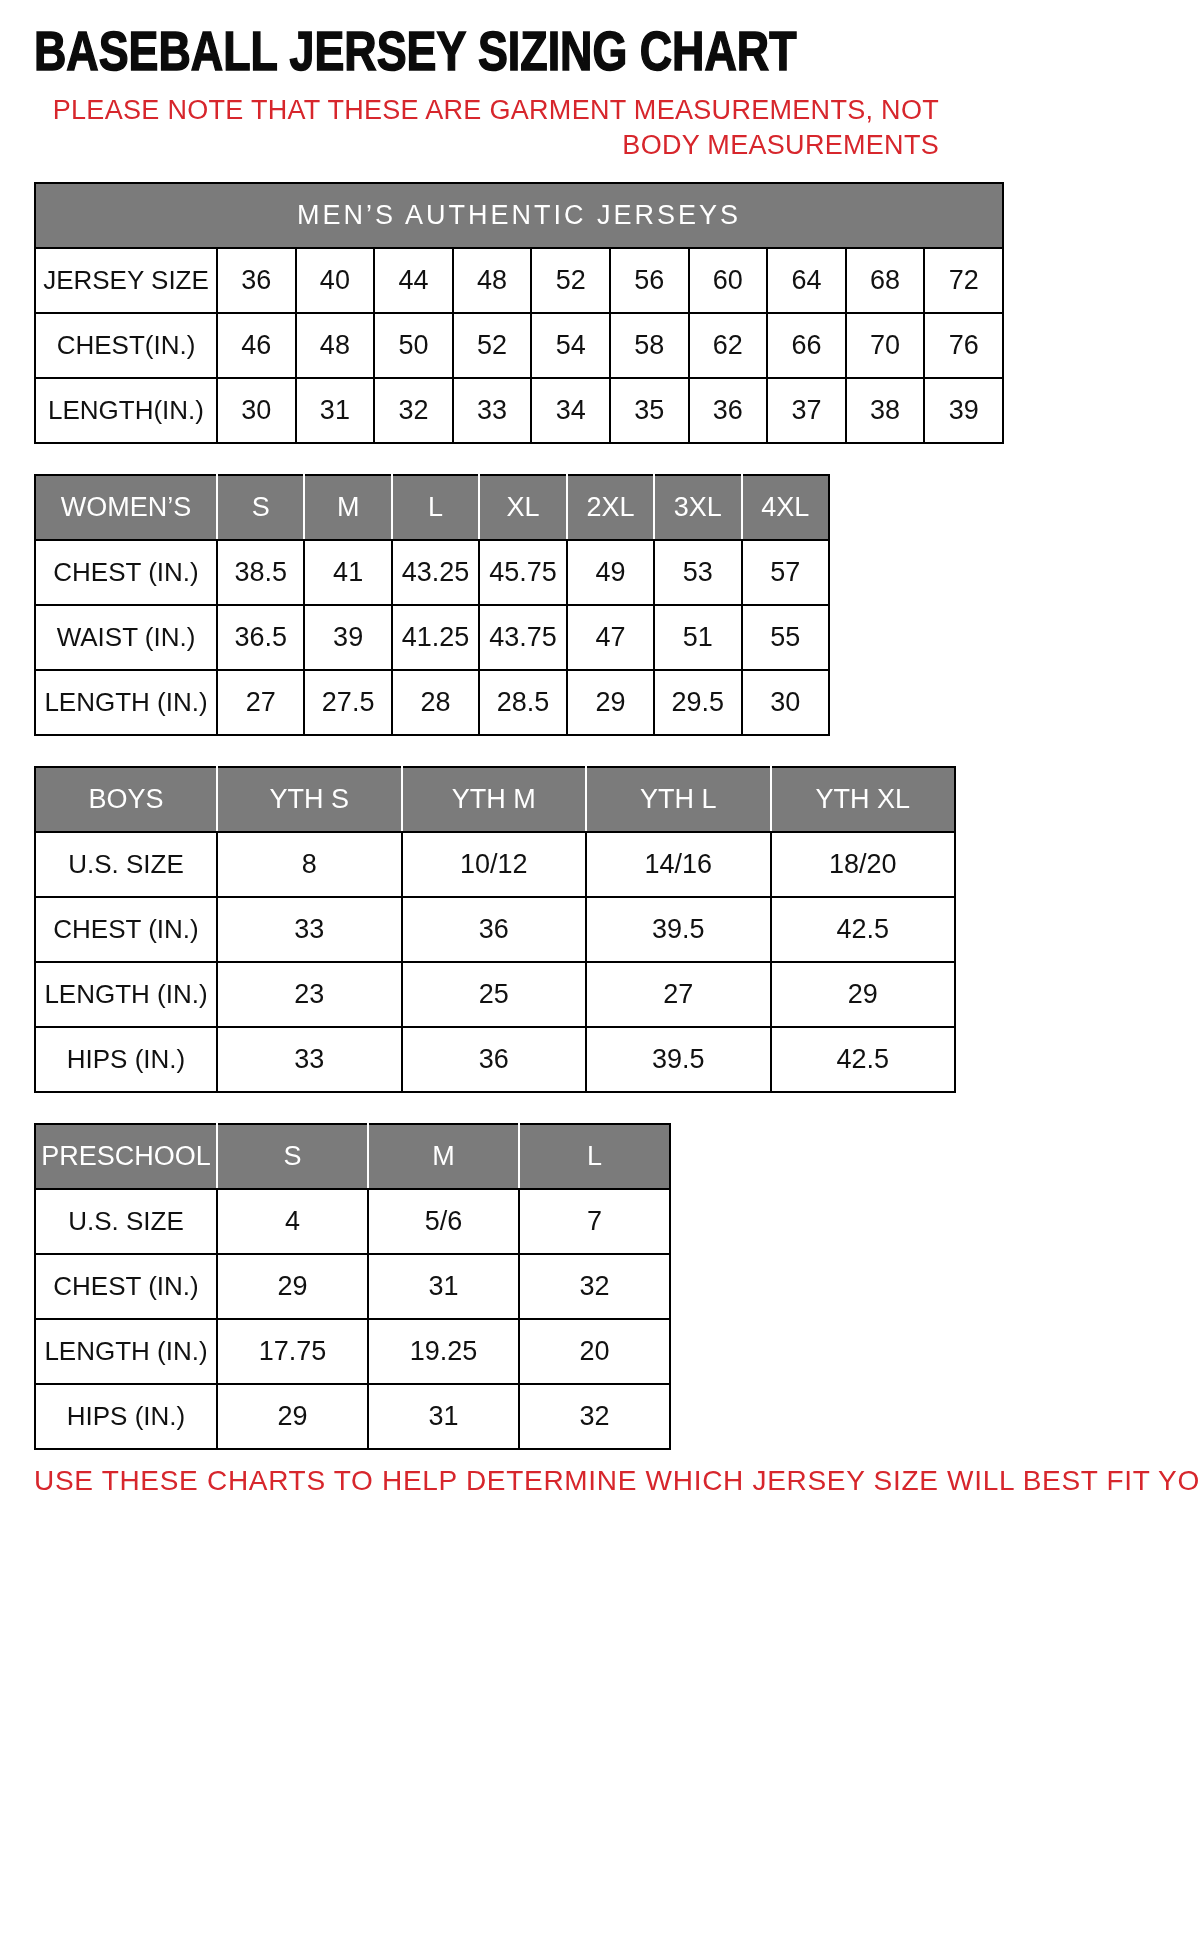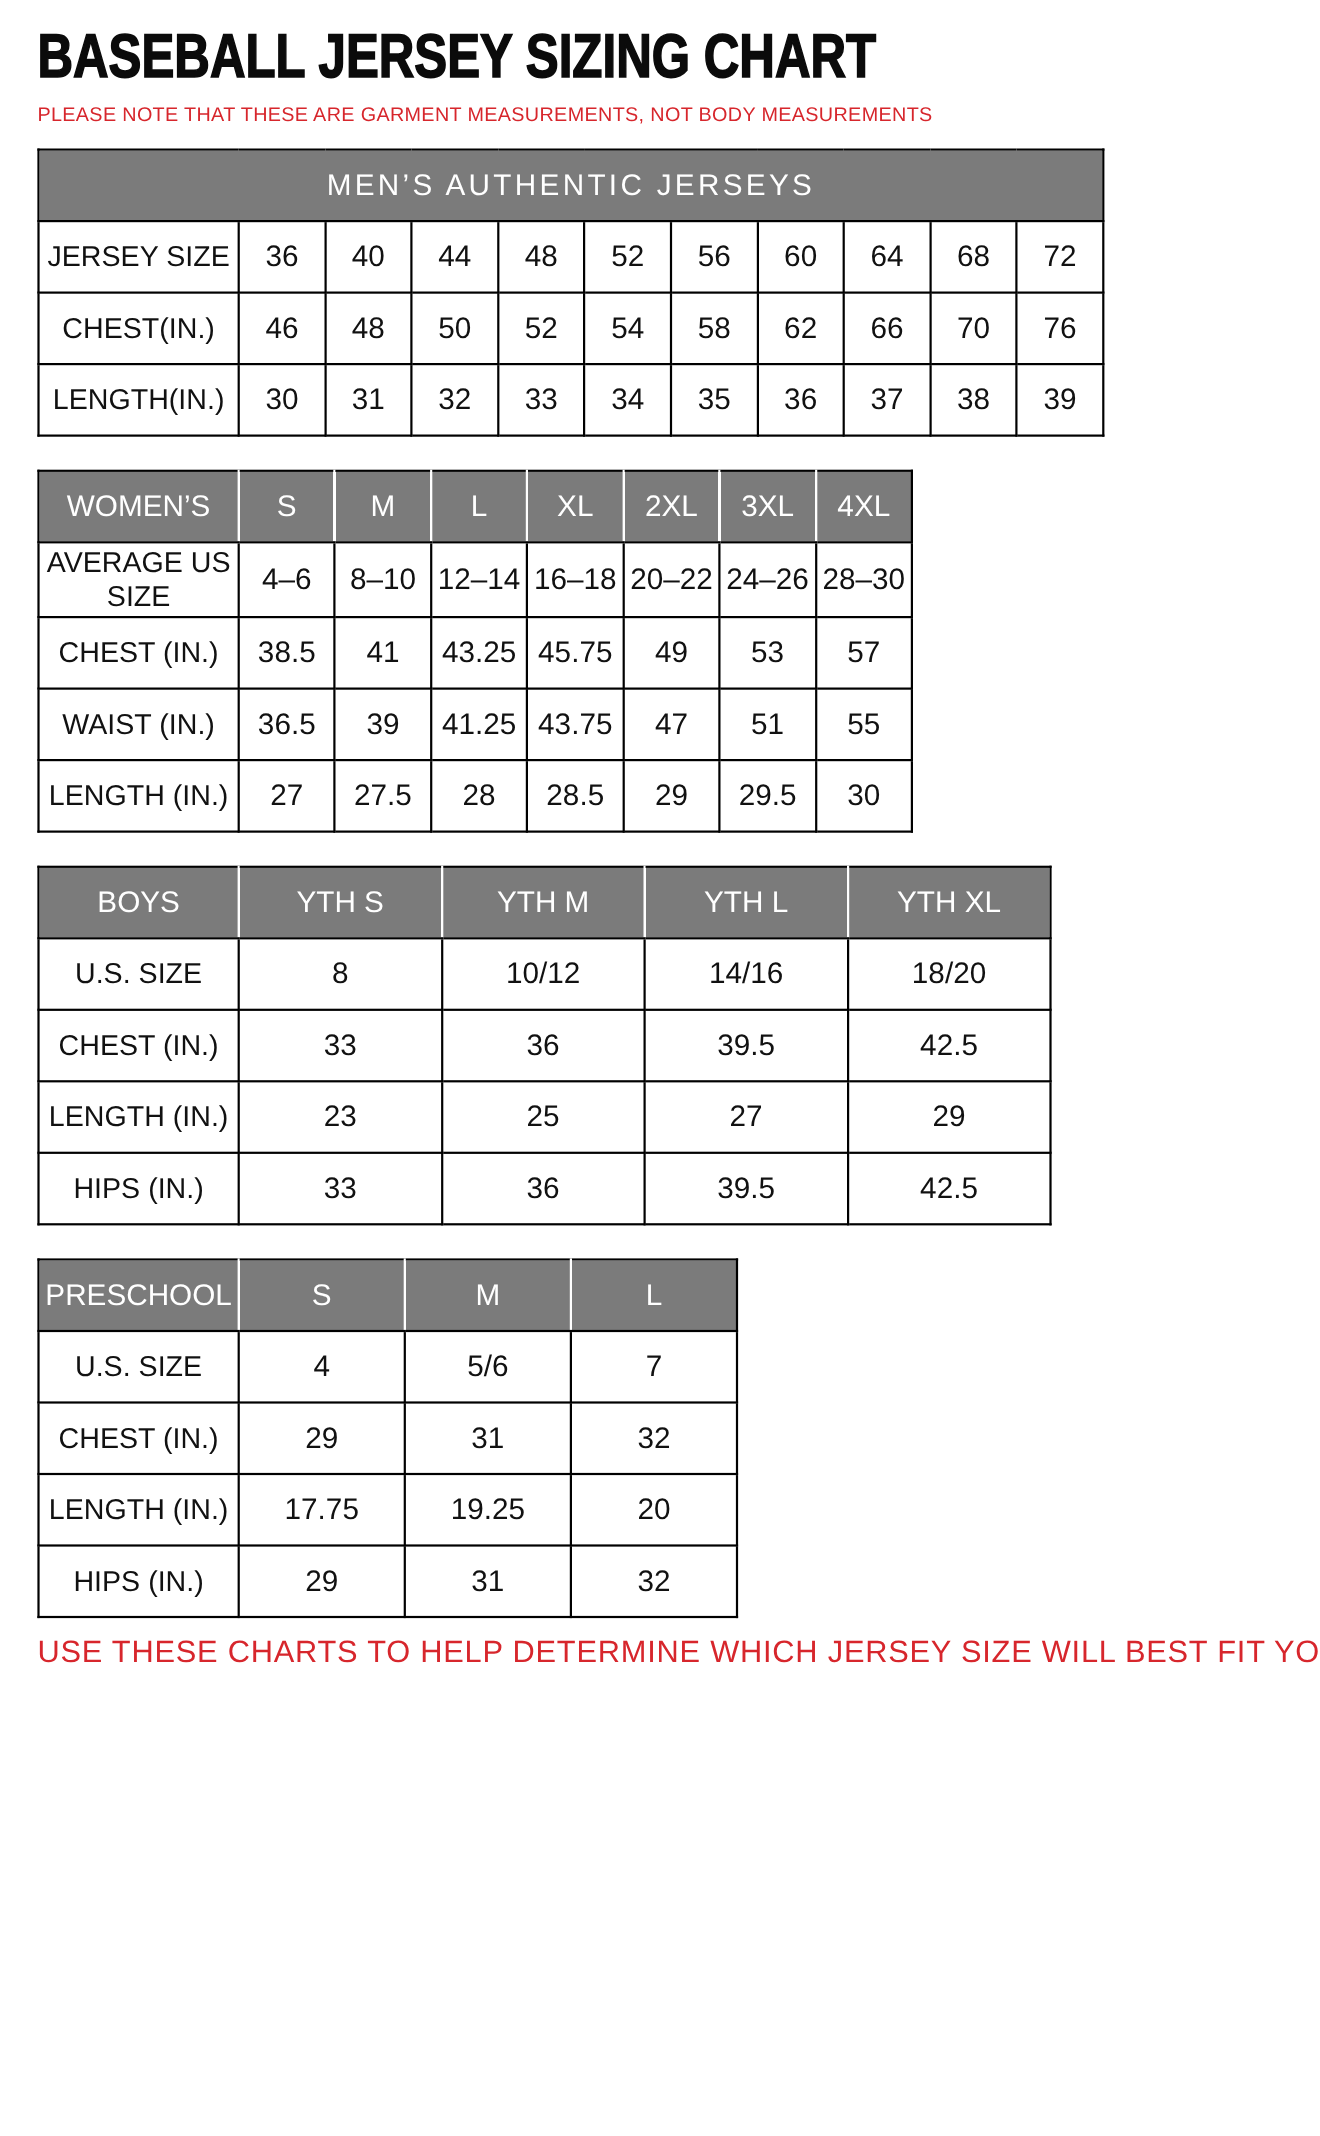--- a/index.html
+++ b/index.html
@@ -22,24 +22,25 @@
     white-space: nowrap;
     transform: scaleX(0.80);
     transform-origin: left center;
     -webkit-text-stroke: 1.5px #0b0b0b;
     letter-spacing: 0px;
   }
 
   .note {
     margin: 12px 0 0 0;
     color: var(--accent_red, #d7262c);
-    font-size: 18px;
+    font-size: 27px;
     line-height: 1.32;
     max-width: 905px;
     letter-spacing: 0.3px;
+    text-align: right;
   }
 
   table.sz {
     border-collapse: collapse;
     table-layout: fixed;
     margin-top: 30px;
   }
   table.sz.mens { margin-top: 18px; }
 
   table.sz td {
@@ -157,30 +158,20 @@
           <td class="label-cell">WOMEN’S</td>
           <td class="head-cell">S</td>
           <td class="head-cell">M</td>
           <td class="head-cell">L</td>
           <td class="head-cell">XL</td>
           <td class="head-cell">2XL</td>
           <td class="head-cell">3XL</td>
           <td class="head-cell">4XL</td>
         </tr>
         <tr>
-          <td class="label-cell">AVERAGE US SIZE</td>
-          <td class="value-cell">4–6</td>
-          <td class="value-cell">8–10</td>
-          <td class="value-cell">12–14</td>
-          <td class="value-cell">16–18</td>
-          <td class="value-cell">20–22</td>
-          <td class="value-cell">24–26</td>
-          <td class="value-cell">28–30</td>
-        </tr>
-        <tr>
           <td class="label-cell">CHEST (IN.)</td>
           <td class="value-cell">38.5</td>
           <td class="value-cell">41</td>
           <td class="value-cell">43.25</td>
           <td class="value-cell">45.75</td>
           <td class="value-cell">49</td>
           <td class="value-cell">53</td>
           <td class="value-cell">57</td>
         </tr>
         <tr>

